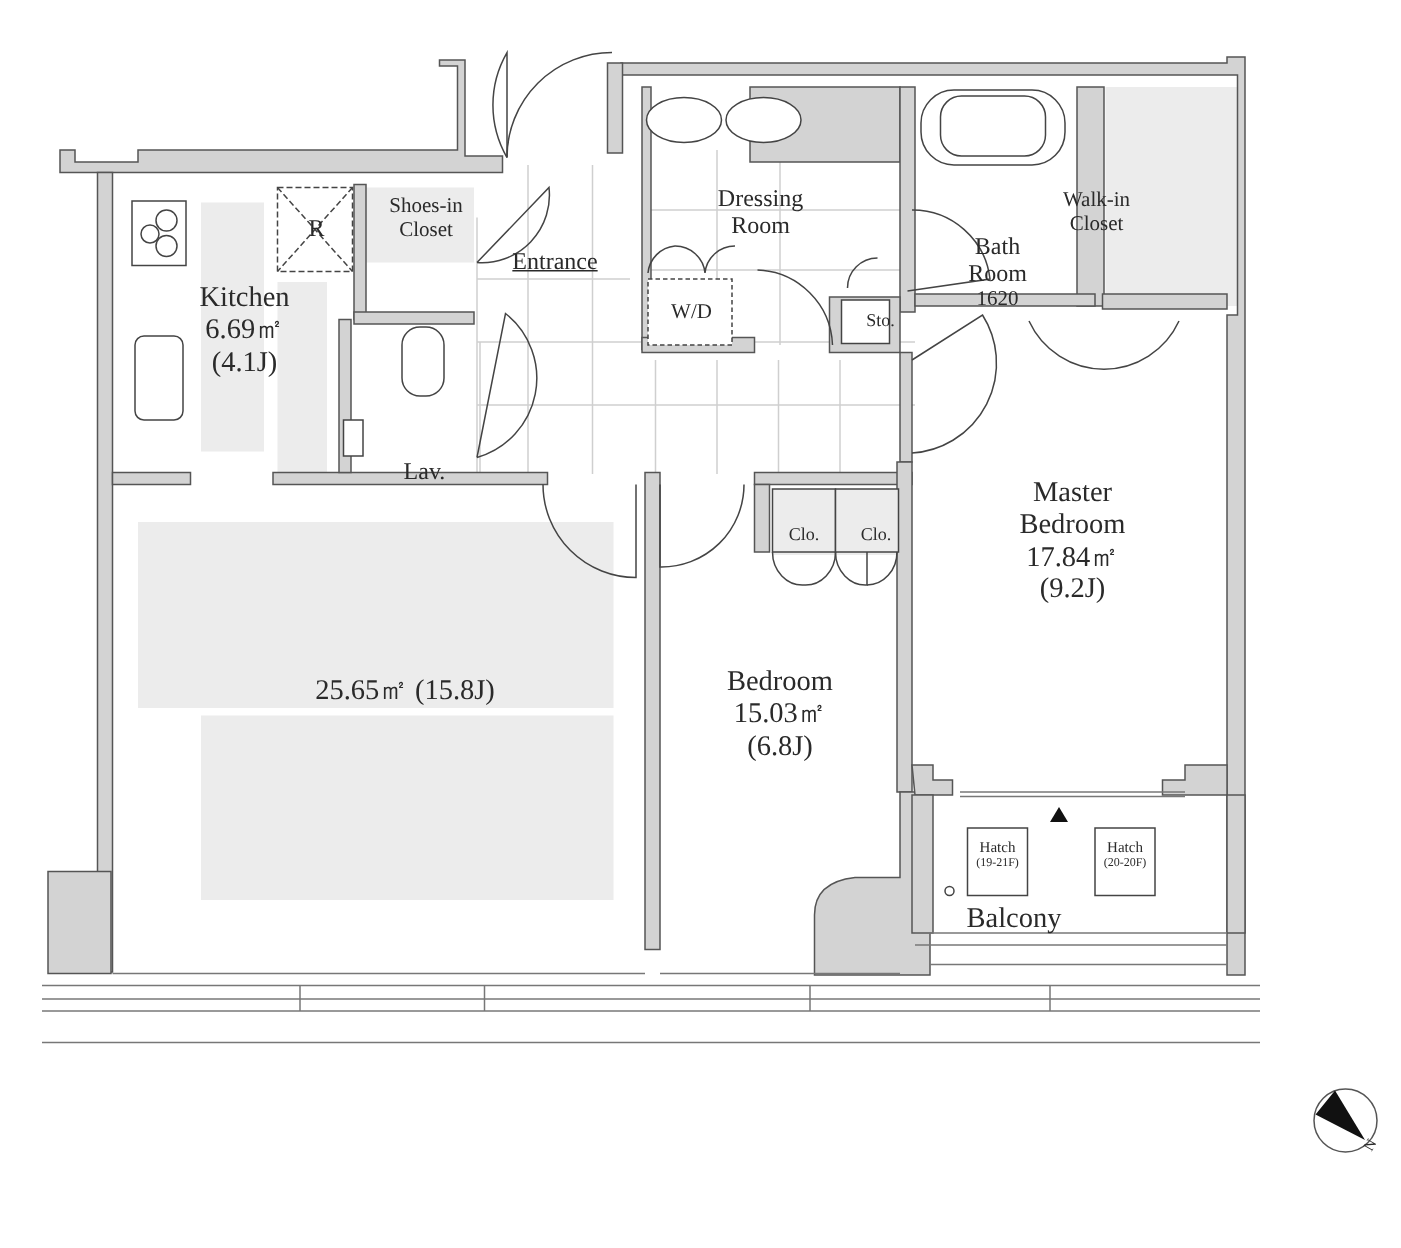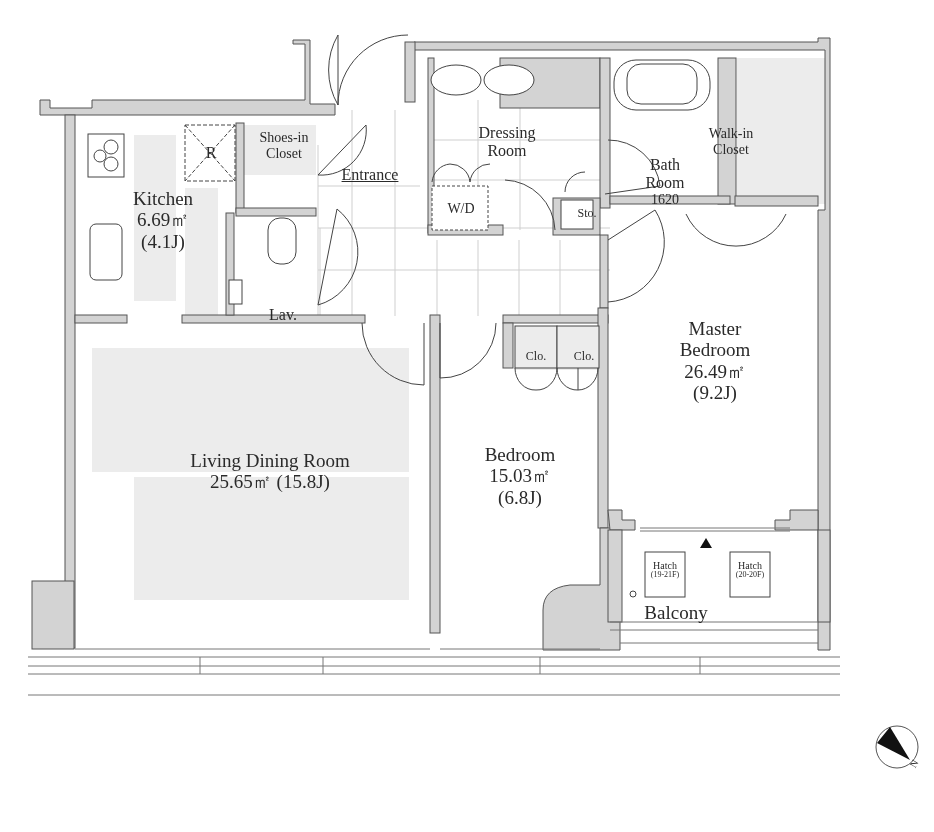--- a/index.html
+++ b/index.html
@@ -190,36 +190,35 @@
   <span>Room</span>
   <span class="l14">1620</span>
 </div>
 <div class="lbl l14" style="left:696px;top:126px;width:70px;">
   <span>Walk-in</span>
   <span>Closet</span>
 </div>
 <div class="lbl l18" style="left:660px;top:318px;width:110px;">
   <span>Master</span>
   <span>Bedroom</span>
-  <span>26.49㎡</span>
+  <span>17.84㎡</span>
   <span>(9.2J)</span>
 </div>
 <div class="lbl l12" style="left:515px;top:350px;width:42px;">
   <span>Clo.</span>
 </div>
 <div class="lbl l12" style="left:567px;top:350px;width:34px;">
   <span>Clo.</span>
 </div>
 <div class="lbl l18" style="left:465px;top:444px;width:110px;">
   <span>Bedroom</span>
   <span>15.03㎡</span>
   <span>(6.8J)</span>
 </div>
 <div class="lbl l18" style="left:150px;top:450px;width:240px;">
-  <span>Living Dining Room</span>
   <span>25.65㎡ (15.8J)</span>
 </div>
 <div class="lbl l10" style="left:645px;top:560px;width:40px;">
   <span>Hatch</span>
   <span style="font-size:8px;">(19-21F)</span>
 </div>
 <div class="lbl l10" style="left:730px;top:560px;width:40px;">
   <span>Hatch</span>
   <span style="font-size:8px;">(20-20F)</span>
 </div>

